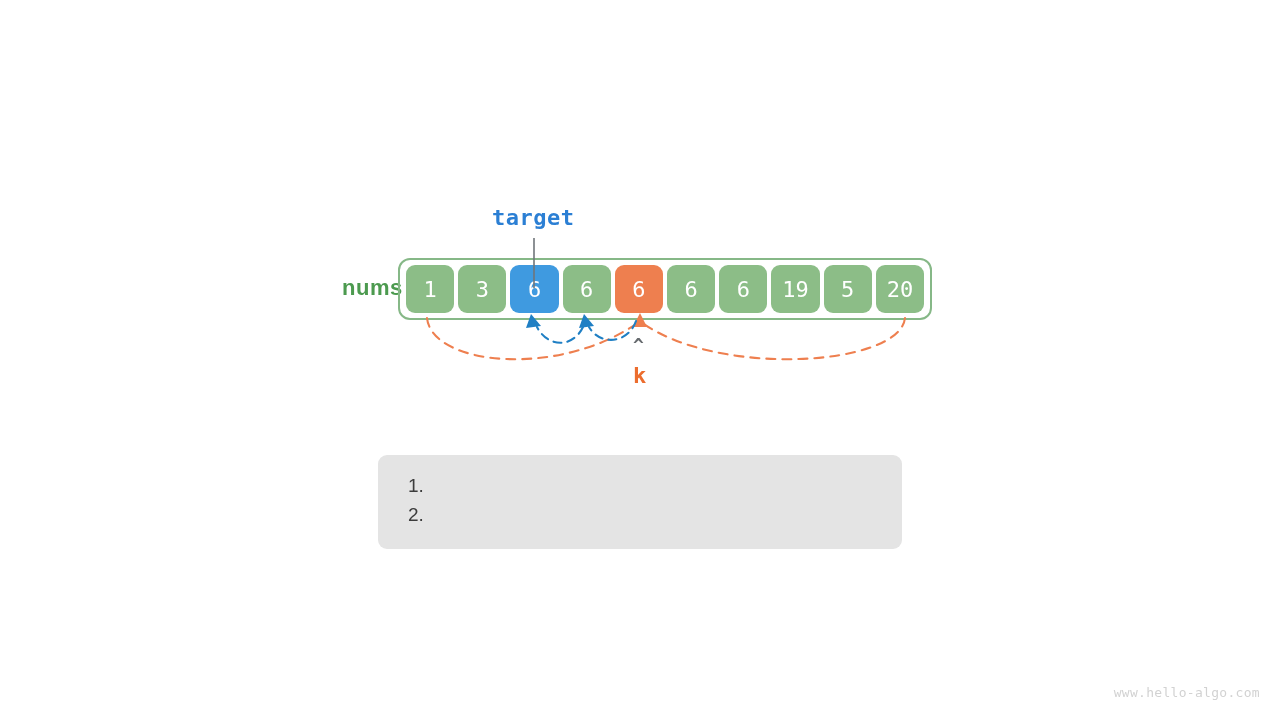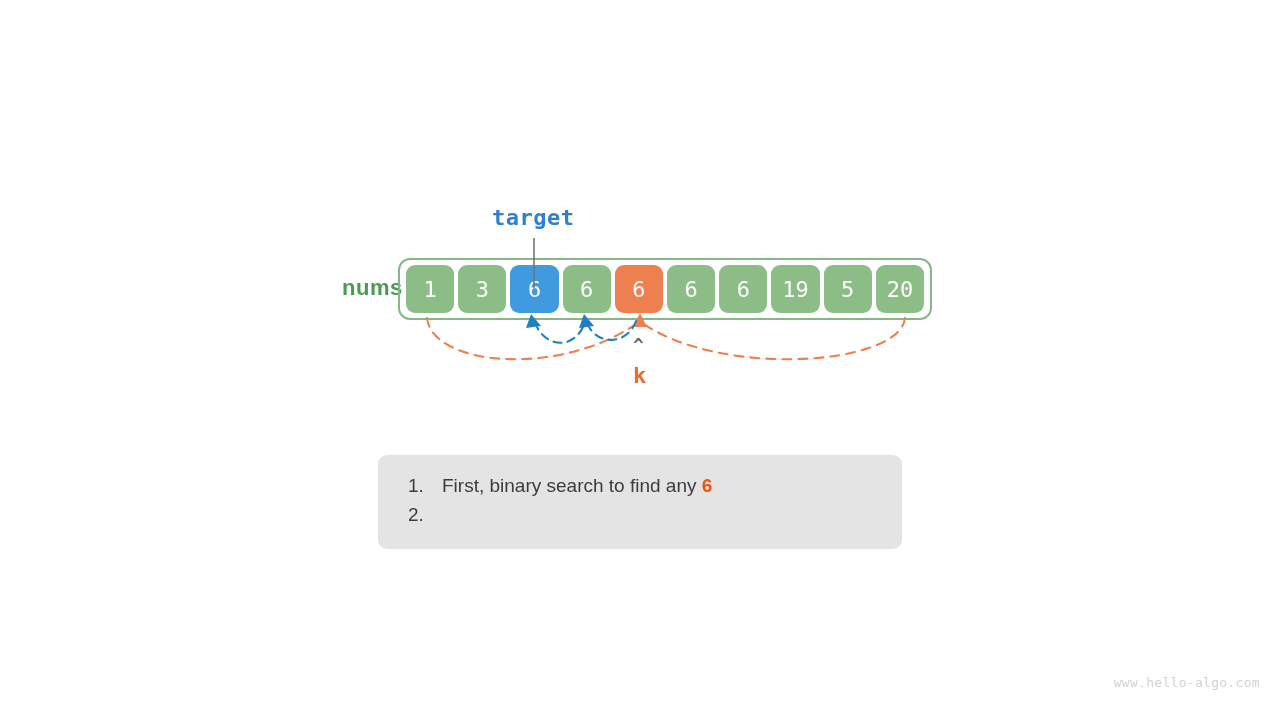--- a/index.html
+++ b/index.html
@@ -141,21 +141,21 @@
     flex: none;
     color: #3c3c3c;
   }
   .hl-orange { color: #ea5514; font-weight: bold; }
   .hl-blue   { color: #1f8ad6; font-weight: bold; }
 
   
   #watermark {
     position: absolute;
     right: 20px;
-    bottom: 30px;
+    bottom: 20px;
     font-family: "DejaVu Sans Mono", "Liberation Mono", monospace;
     font-size: 13px;
     color: #d2d2d2;
     letter-spacing: 0.3px;
     text-align: center;
   }
 </style>
 </head>
 <body>
 
@@ -195,21 +195,20 @@
 
     <path d="M 583 327 C 573 348, 548 348, 537 327" fill="none" stroke="#1f7fc4" stroke-width="2.1" stroke-dasharray="8 6" stroke-linecap="round"></path>
     <polygon points="531,314 541,326, 526,328" fill="#1f7fc4"></polygon>
   </svg>
 </div>
 
 <div id="caption-box">
   <ul id="caption-list">
       <li>
         <span class="li-num">1.</span>
-        <span><span>First, binary search to find any </span><span class="hl-orange">6</span></span>
       </li>
       <li>
         <span class="li-num">2.</span>
       </li>
     </ul>
 </div>
 
 <div id="watermark">www.hello-algo.com</div>
 
 </body></html>

